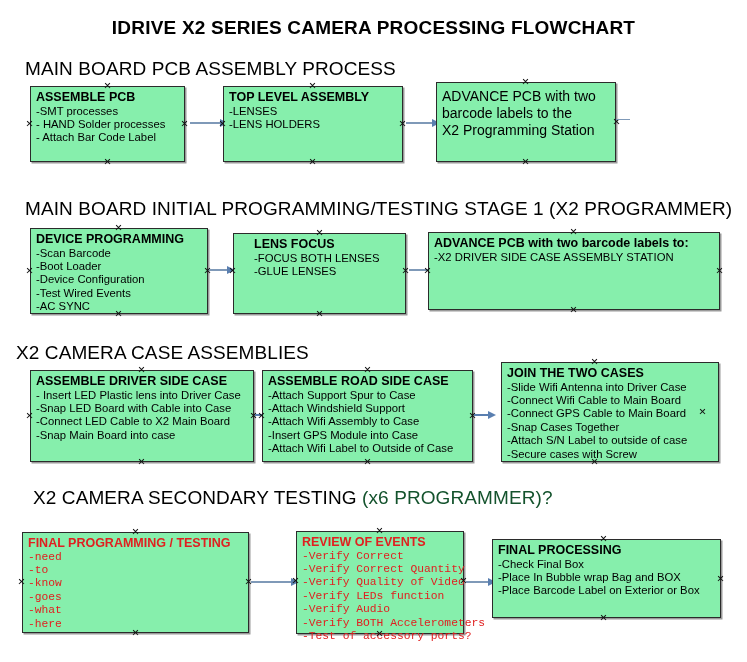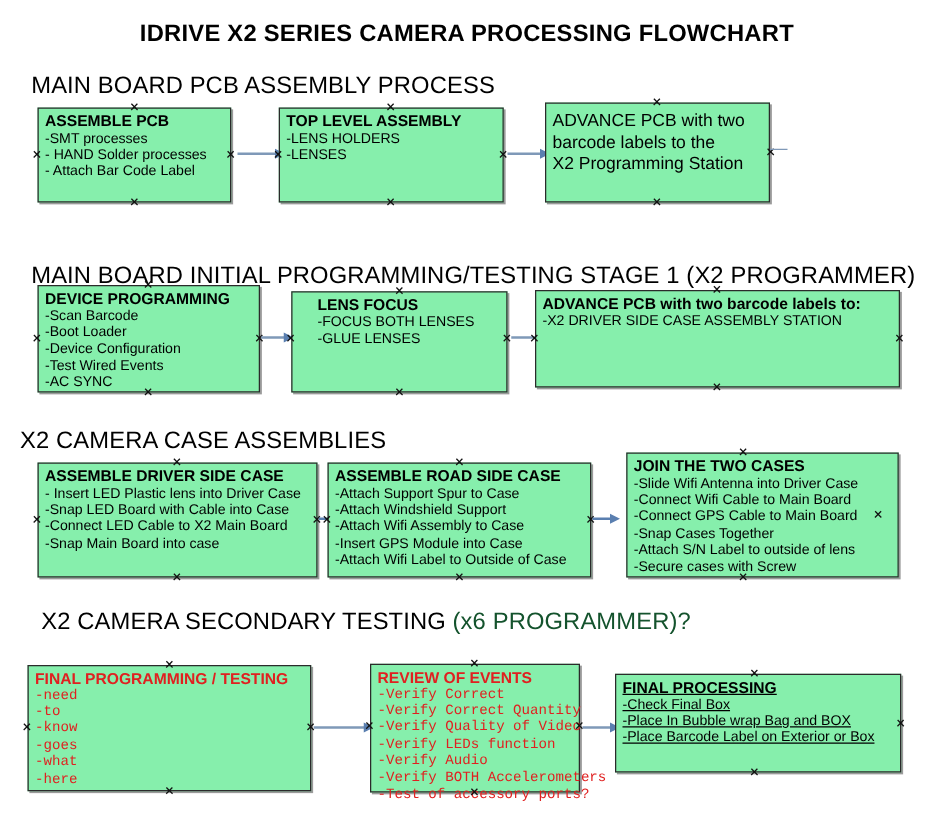--- a/index.html
+++ b/index.html
@@ -133,22 +133,22 @@
   <div class="handle" style="left:26px;  top:120px;"></div>
   <div class="handle" style="left:181px; top:120px;"></div>
 
   <div class="arrow" style="left:190px; top:118px; width:38px;">
     <div class="shaft"></div>
       <div class="head"></div>
   </div>
 
   <div class="fbox" style="left:223px; top:86px; width:180px; height:76px;">
     <div class="btitle">TOP LEVEL ASSEMBLY</div>
+    <div class="bline">-LENSES</div>
     <div class="bline">-LENS HOLDERS</div>
-    <div class="bline">-LENSES</div>
   </div>
   <div class="handle" style="left:309px; top:82px;"></div>
   <div class="handle" style="left:309px; top:158px;"></div>
   <div class="handle" style="left:219px; top:120px;"></div>
   <div class="handle" style="left:399px; top:120px;"></div>
 
   <div class="arrow" style="left:406px; top:118px; width:34px;">
     <div class="shaft"></div>
       <div class="head"></div>
   </div>
@@ -156,21 +156,21 @@
   <div class="fbox allbold" style="left:436px; top:82px; width:180px; height:80px; padding-top:5px;">
     <div class="bline">ADVANCE PCB with two</div>
     <div class="bline">barcode labels to the</div>
     <div class="bline"> X2 Programming Station</div>
   </div>
   <div class="handle" style="left:522px; top:78px;"></div>
   <div class="handle" style="left:522px; top:158px;"></div>
   <div class="handle" style="left:613px; top:118px;"></div>
   <div class="stub" style="left:616px; top:119px; width:14px;"></div>
 
-  <div class="section-head" style="left:25px; top:210px;">
+  <div class="section-head" style="left:25px; top:198px;">
     <span>MAIN BOARD INITIAL PROGRAMMING/TESTING STAGE 1 (X2 PROGRAMMER)</span>
   </div>
 
   <div class="fbox" style="left:30px; top:228px; width:178px; height:86px;">
     <div class="btitle">DEVICE PROGRAMMING</div>
     <div class="bline">-Scan Barcode</div>
     <div class="bline">-Boot Loader</div>
     <div class="bline">-Device Configuration</div>
     <div class="bline">-Test Wired Events</div>
     <div class="bline">-AC SYNC</div>
@@ -247,21 +247,21 @@
     <div class="shaft"></div>
       <div class="head"></div>
   </div>
 
   <div class="fbox" style="left:485px; top:362px; width:218px; height:100px;margin-left:16px;">
     <div class="btitle">JOIN THE TWO CASES</div>
     <div class="bline">-Slide Wifi Antenna into Driver Case</div>
     <div class="bline">-Connect Wifi Cable to Main Board</div>
     <div class="bline">-Connect GPS Cable to Main Board</div>
     <div class="bline">-Snap Cases Together</div>
-    <div class="bline">-Attach S/N Label to outside of lens</div>
+    <div class="bline">-Attach S/N Label to outside of case</div>
     <div class="bline">-Secure cases with Screw</div>
   </div>
   <div class="handle" style="left:591px; top:358px;"></div>
   <div class="handle" style="left:591px; top:458px;"></div>
   <div class="handle" style="left:699px; top:408px;"></div>
 
   <div class="section-head" style="left:33px; top:487px;">
     <span>X2 CAMERA SECONDARY TESTING </span><span class="accent">(x6 PROGRAMMER)?</span>
   </div>
 
@@ -297,21 +297,21 @@
   <div class="handle" style="left:376px; top:527px;"></div>
   <div class="handle" style="left:376px; top:630px;"></div>
   <div class="handle" style="left:292px; top:577px;"></div>
   <div class="handle" style="left:460px; top:577px;"></div>
 
   <div class="arrow" style="left:466px; top:577px; width:30px;">
     <div class="shaft"></div>
       <div class="head"></div>
   </div>
 
-  <div class="fbox" style="left:492px; top:539px; width:229px; height:79px;text-decoration:underline;">
+  <div class="fbox" style="left:492px; top:539px; width:229px; height:79px;">
     <div class="btitle">FINAL PROCESSING</div>
     <div class="bline"> -Check Final Box</div>
     <div class="bline">-Place In Bubble wrap Bag and BOX</div>
     <div class="bline">-Place Barcode Label on Exterior or Box</div>
   </div>
   <div class="handle" style="left:600px; top:535px;"></div>
   <div class="handle" style="left:600px; top:614px;"></div>
   <div class="handle" style="left:717px; top:575px;"></div>
 
 </div>

